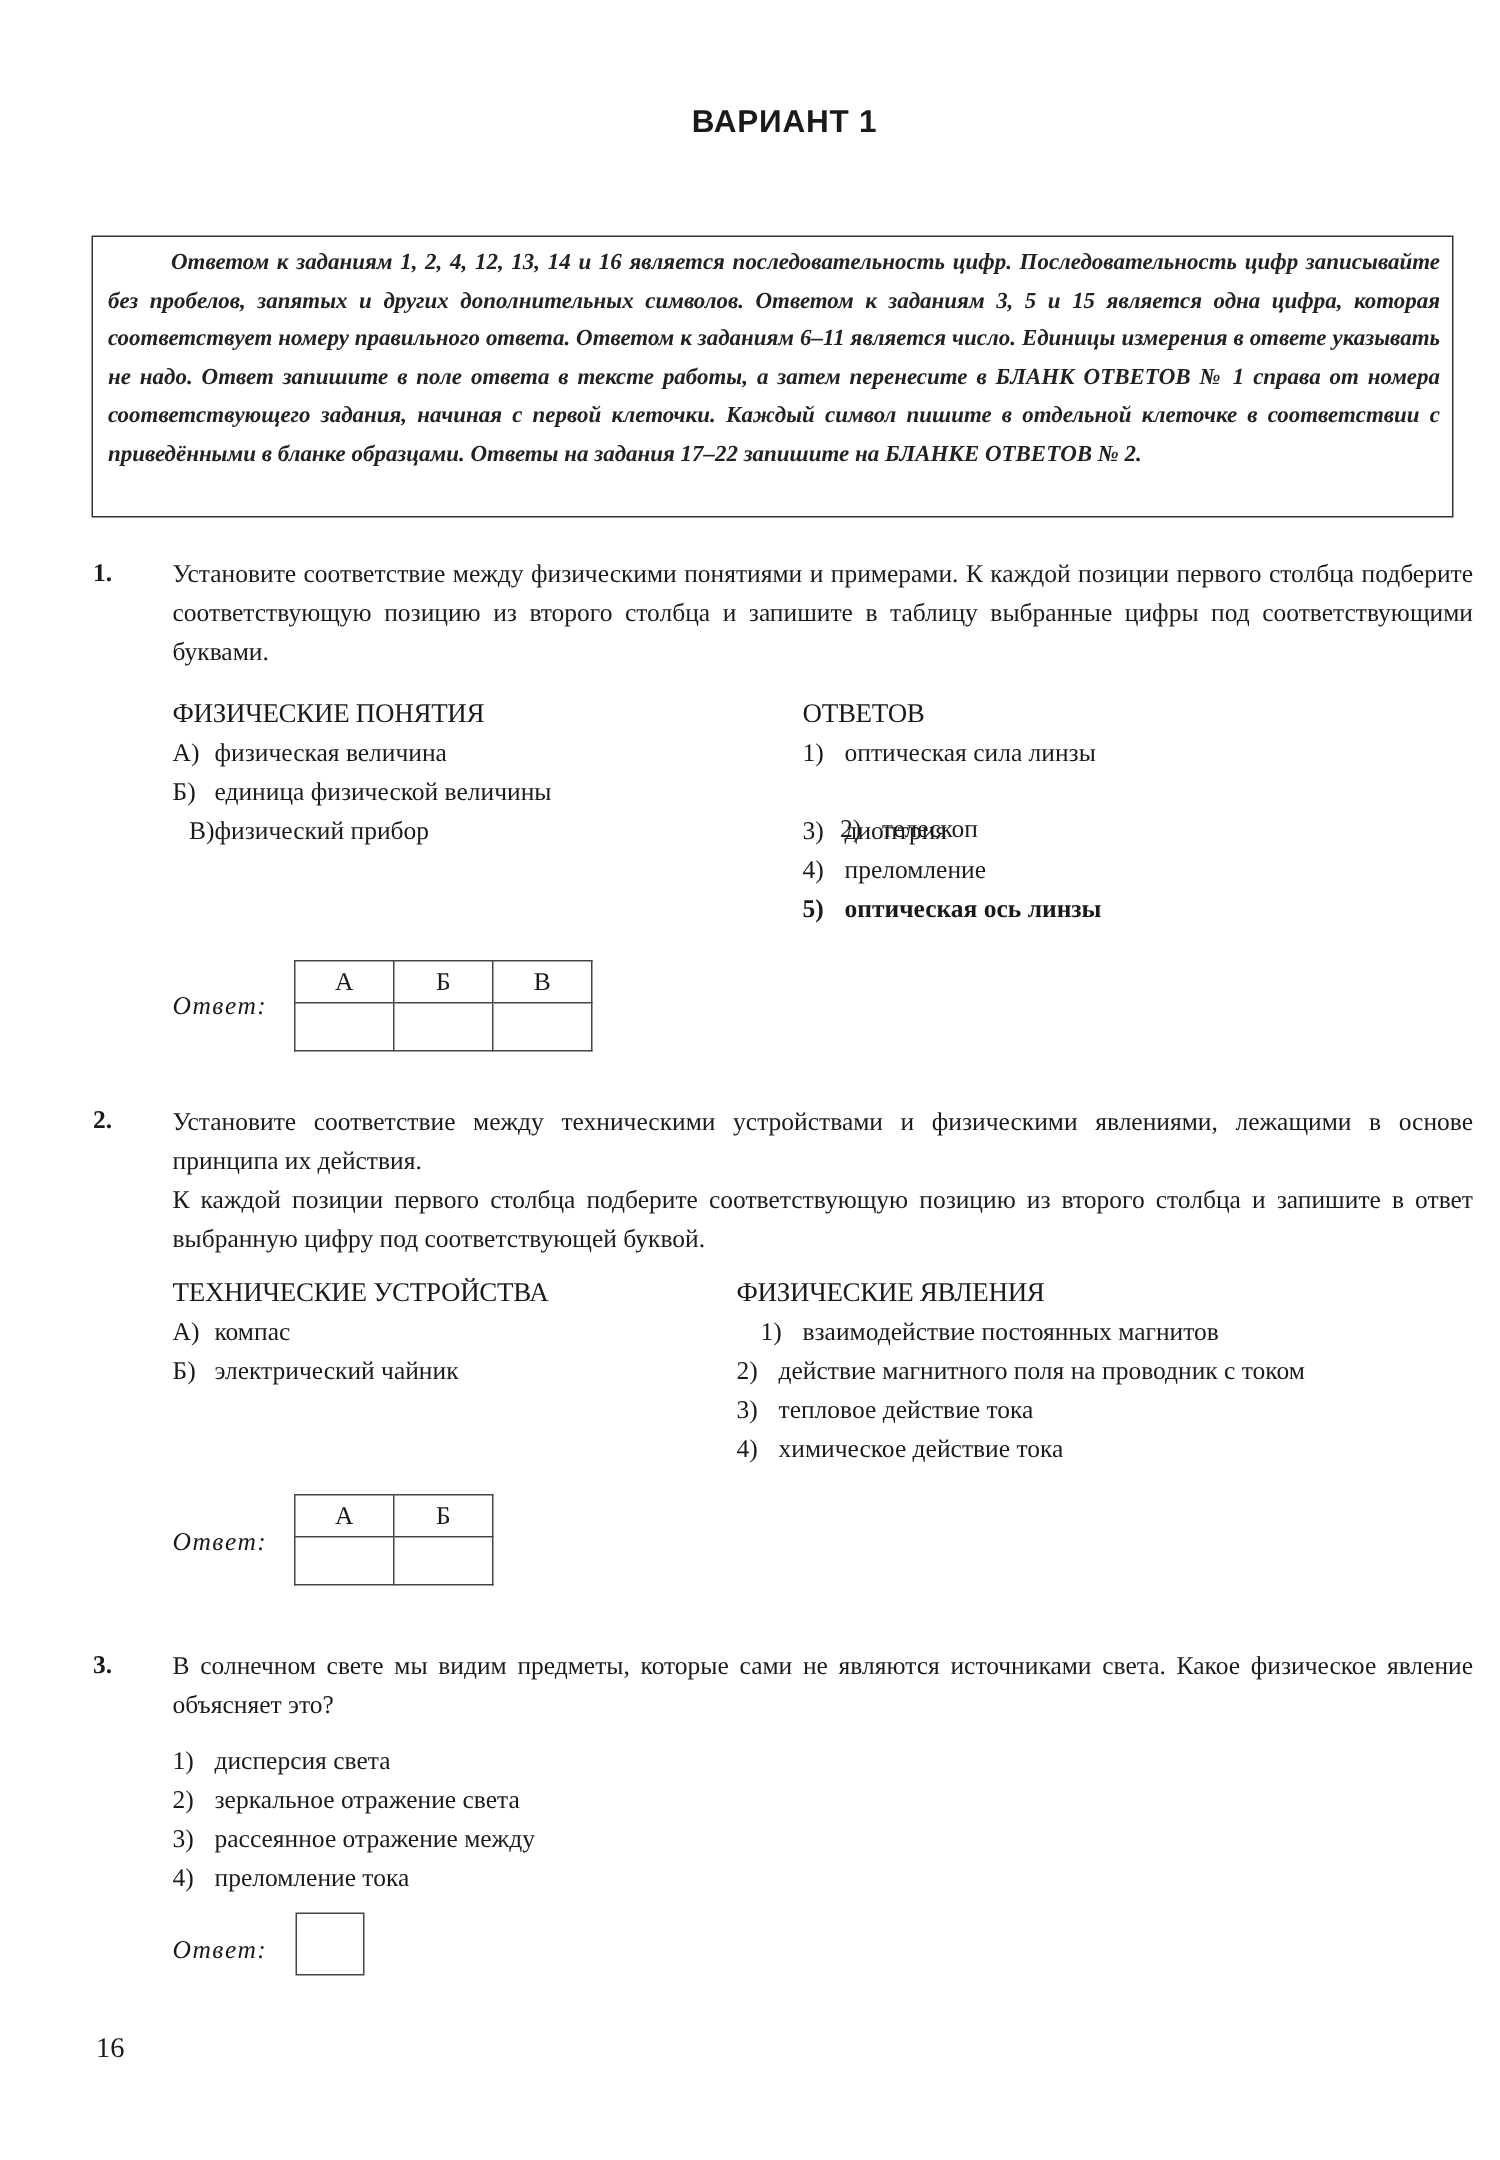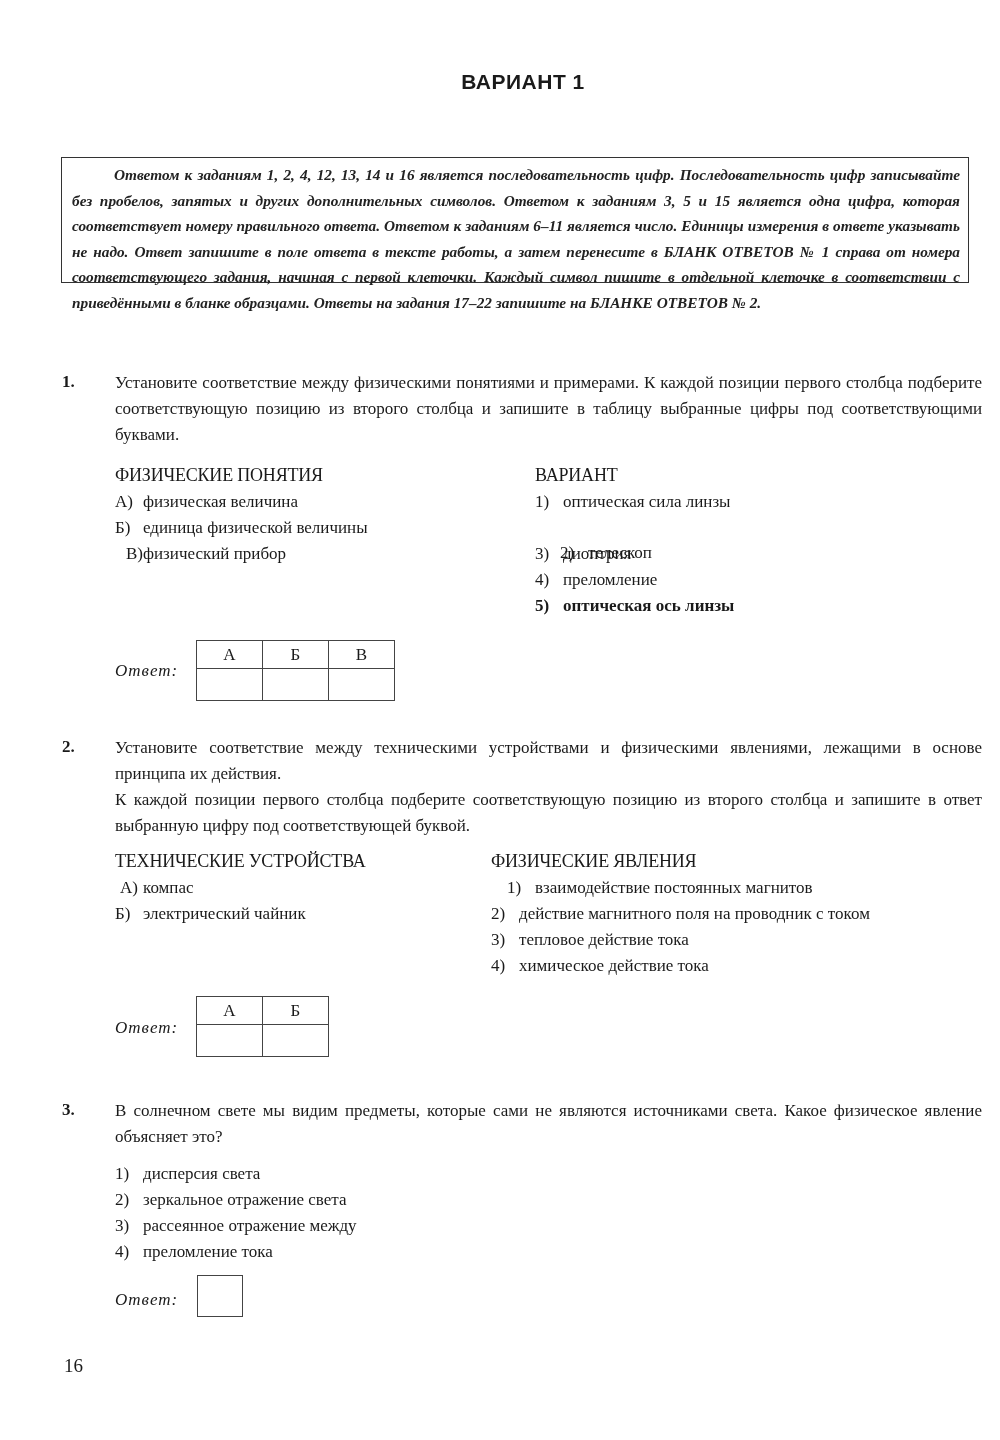--- a/index.html
+++ b/index.html
@@ -7,21 +7,21 @@
     width: 1000px; height: 1440px; position: relative; overflow: hidden;
     font-family: "Liberation Serif", "DejaVu Serif", serif;
     color: #1a1a1a;
   }
   .title {
     position: absolute; left: 0; top: 70px; width: 1046px; text-align: center;
     font-family: "Liberation Sans", "DejaVu Sans", sans-serif;
     font-weight: bold; font-size: 21px; letter-spacing: 0.5px;
   }
   .instructions {
-    position: absolute; left: 61px; top: 157px; width: 908px; height: 126px;
+    position: absolute; left: 61px; top: 157px; width: 908px; height: 188px;
     border: 1.5px solid #333; box-sizing: border-box;
     padding: 4px 8px 0 10px;
     font-style: italic; font-weight: bold; font-size: 15.3px; line-height: 25.5px;
     text-align: justify; text-indent: 42px; color: #222;
   }
   .qnum {
     position: absolute; left: 62px; font-weight: bold; font-size: 17px;
   }
   .qtext {
     position: absolute; left: 115px; width: 867px;
@@ -50,21 +50,21 @@
 <body>
 
 <div class="title">ВАРИАНТ 1</div>
 
 <div class="instructions">Ответом к заданиям 1, 2, 4, 12, 13, 14 и 16 является последовательность цифр. Последовательность цифр записывайте без пробелов, запятых и других дополнительных символов. Ответом к заданиям 3, 5 и 15 является одна цифра, которая соответствует номеру правильного ответа. Ответом к заданиям 6–11 является число. Единицы измерения в ответе указывать не надо. Ответ запишите в поле ответа в тексте работы, а затем перенесите в БЛАНК ОТВЕТОВ № 1 справа от номера соответствующего задания, начиная с первой клеточки. Каждый символ пишите в отдельной клеточке в соответствии с приведёнными в бланке образцами. Ответы на задания 17–22 запишите на БЛАНКЕ ОТВЕТОВ № 2.</div>
 
 <div class="qnum" style="top:372px;">1.</div>
 <div class="qtext" style="top:370px;">Установите соответствие между физическими понятиями и примерами. К каждой позиции первого столбца подберите соответствующую позицию из второго столбца и запишите в таблицу выбранные цифры под соответствующими буквами.</div>
 
 <div class="col-head" style="left:115px; top:465px;">ФИЗИЧЕСКИЕ ПОНЯТИЯ</div>
-<div class="col-head" style="left:535px; top:465px;">ВАРИАНТ</div>
+<div class="col-head" style="left:535px; top:465px;">ОТВЕТОВ</div>
 
 <div class="item" style="left:115px; top:492px;"><span class="mark">А)</span><span>физическая величина</span></div>
 <div class="item" style="left:115px; top:518px;"><span class="mark">Б)</span><span>единица физической величины</span></div>
 <div class="item" style="left:115px; top:544px;text-align:right;"><span class="mark">В)</span><span>физический прибор</span></div>
 
 <div class="item" style="left:535px; top:492px;"><span class="mark">1)</span><span>оптическая сила линзы</span></div>
 <div class="item" style="left:560px; top:518px;margin-top:25px;"><span class="mark">2)</span><span>телескоп</span></div>
 <div class="item" style="left:535px; top:544px;"><span class="mark">3)</span><span>диоптрия</span></div>
 <div class="item" style="left:535px; top:570px;"><span class="mark">4)</span><span>преломление</span></div>
 <div class="item" style="left:535px; top:596px;font-weight:bold;"><span class="mark">5)</span><span>оптическая ось линзы</span></div>
@@ -85,21 +85,21 @@
 </tbody>
   </table>
 
 <div class="qnum" style="top:737px;">2.</div>
 <div class="qtext" style="top:735px;">Установите соответствие между техническими устройствами и физическими явлениями, лежащими в основе принципа их действия.</div>
 <div class="qtext" style="top:787px;">К каждой позиции первого столбца подберите соответствующую позицию из второго столбца и запишите в ответ выбранную цифру под соответствующей буквой.</div>
 
 <div class="col-head" style="left:115px; top:851px;">ТЕХНИЧЕСКИЕ УСТРОЙСТВА</div>
 <div class="col-head" style="left:491px; top:851px;">ФИЗИЧЕСКИЕ ЯВЛЕНИЯ</div>
 
-<div class="item" style="left:115px; top:878px;text-align:center;"><span class="mark">А)</span><span>компас</span></div>
+<div class="item" style="left:115px; top:878px;"><span class="mark">А)</span><span>компас</span></div>
 <div class="item" style="left:115px; top:904px;"><span class="mark">Б)</span><span>электрический чайник</span></div>
 
 <div class="item" style="left:507px; top:878px;"><span class="mark">1)</span><span>взаимодействие постоянных магнитов</span></div>
 <div class="item" style="left:491px; top:904px;"><span class="mark">2)</span><span>действие магнитного поля на проводник с током</span></div>
 <div class="item" style="left:491px; top:930px;"><span class="mark">3)</span><span>тепловое действие тока</span></div>
 <div class="item" style="left:491px; top:956px;"><span class="mark">4)</span><span>химическое действие тока</span></div>
 
 <div class="answer-label" style="left:115px; top:1018px;">Ответ:</div>
 <table class="ans" style="left:196px; top:996px;">
   <tbody>

